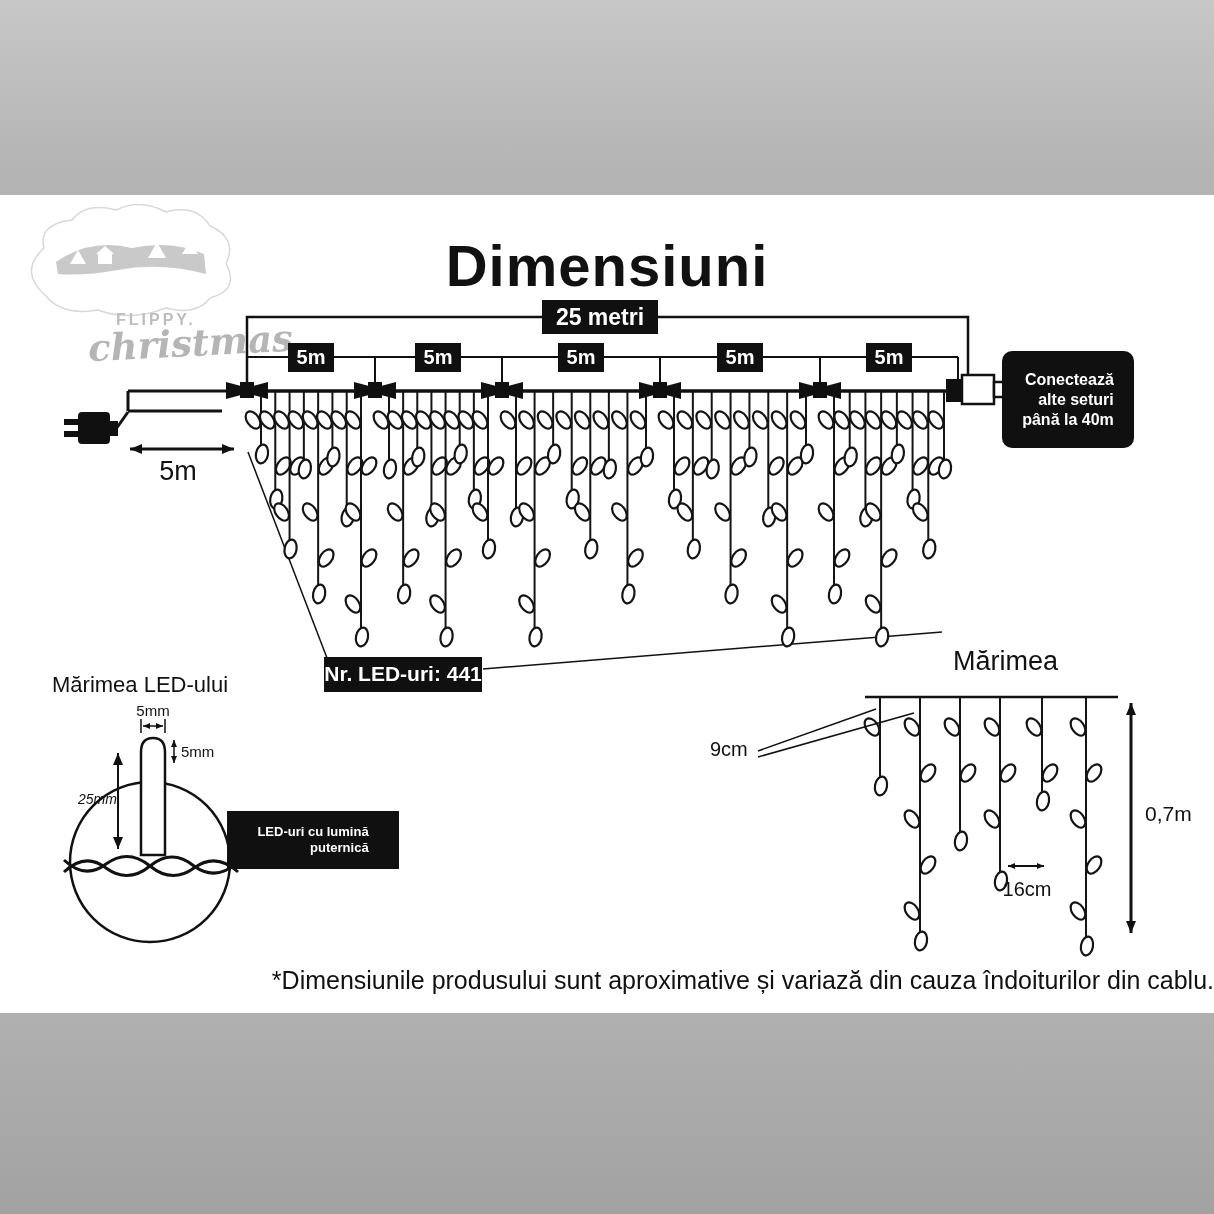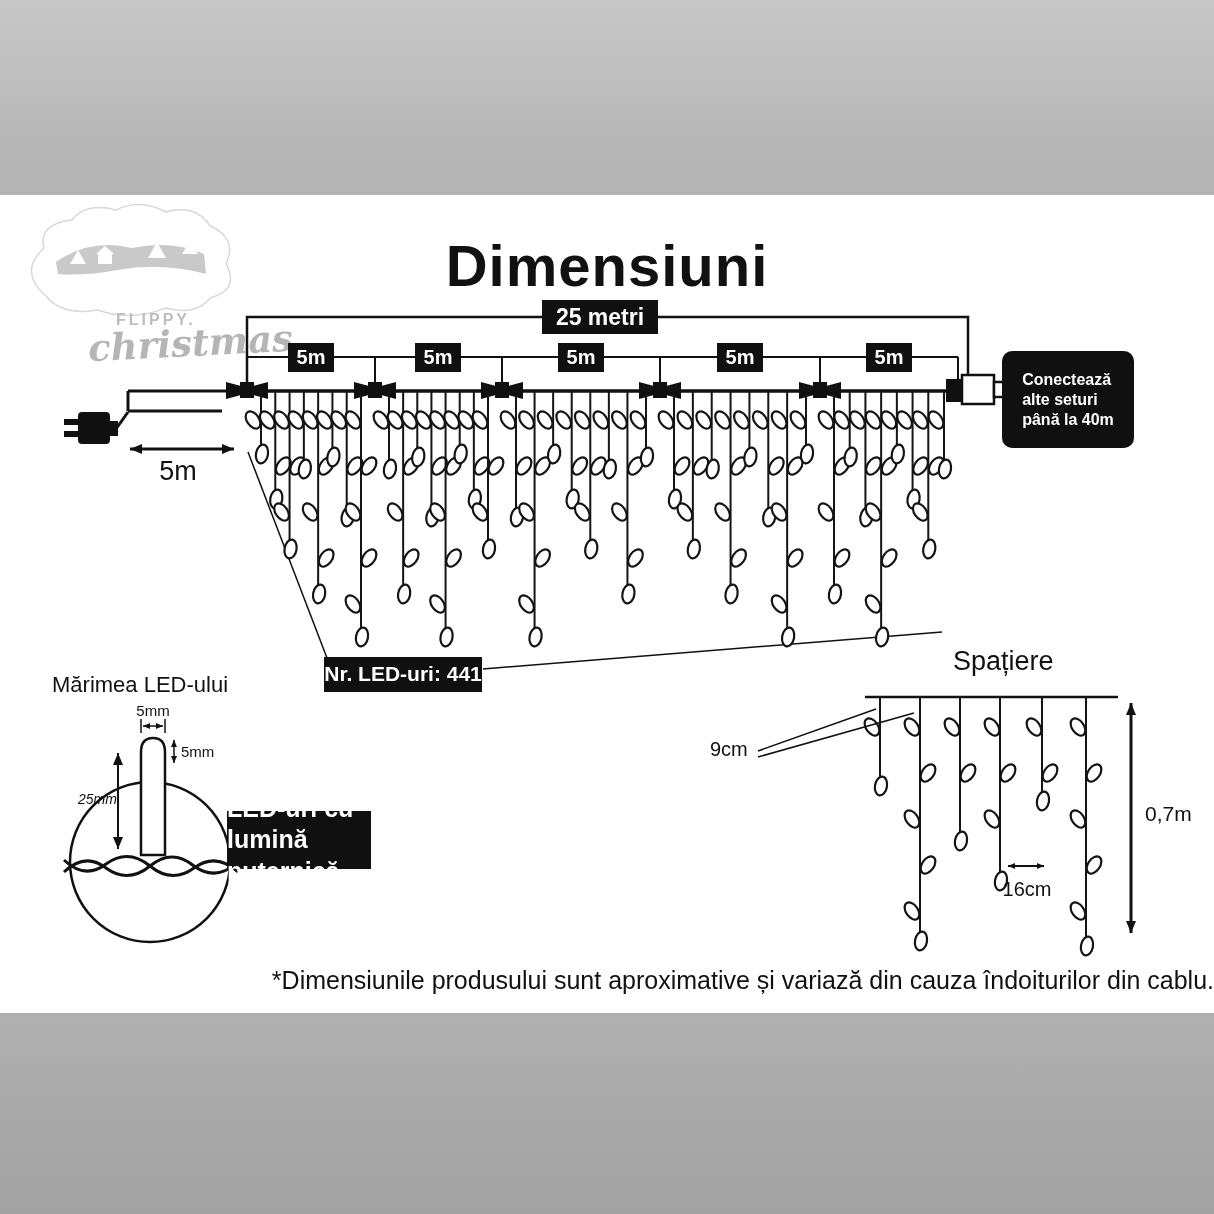--- a/index.html
+++ b/index.html
@@ -6,21 +6,21 @@
   .stage{
     position:relative;width:1214px;height:1214px;overflow:hidden;
     background:linear-gradient(180deg,#c7c7c7 0%,#b4b4b4 14%,#b0b0b0 84%,#a2a2a2 100%);
     font-family:"Liberation Sans","DejaVu Sans",sans-serif;color:#111;
   }
   .content-bg{position:absolute;left:0;top:195px;width:100%;height:818px;background:#ffffff;}
   .abs{position:absolute;}
   svg.diagram{position:absolute;left:0;top:0;}
   .blackbox{
     background:#101010;color:#fff;display:flex;align-items:center;justify-content:center;
-    text-align:left;font-weight:700;white-space:pre-line;line-height:1.25;box-sizing:border-box;
+    text-align:right;font-weight:700;white-space:pre-line;line-height:1.25;box-sizing:border-box;
   }
   .title{width:100%;text-align:center;font-weight:700;letter-spacing:1px;}
   .heading{font-weight:400;}
   .dimlabel{font-weight:400;}
   .footnote{width:100%;text-align:right;font-weight:400;}
   .brand{letter-spacing:3px;color:#bdbdbd;font-weight:700;}
   .script{font-family:"DejaVu Serif","Liberation Serif",serif;font-style:italic;font-weight:700;color:#b5b5b5;transform:rotate(-3deg);}
 </style>
 </head>
 <body>
@@ -360,22 +360,22 @@
   <div class="abs blackbox" style="left:1002px;top:351px;width:132px;height:97px;font-size:16px;border-radius:10px;">Conectează
 alte seturi
 până la 40m</div>
 
   <div class="abs blackbox" style="left:324px;top:657px;width:158px;height:35px;font-size:21px;">Nr. LED-uri: 441</div>
 
   <div class="abs heading" style="left:52px;top:672px;font-size:22px;text-align:right;">Mărimea LED-ului</div>
   <div class="abs dimlabel" style="left:126px;top:702px;width:54px;text-align:center;font-size:15px;">5mm</div>
   <div class="abs dimlabel" style="left:181px;top:743px;font-size:15px;">5mm</div>
   <div class="abs dimlabel" style="left:78px;top:791px;font-size:14px;font-style:italic;">25mm</div>
-  <div class="abs blackbox" style="left:227px;top:811px;width:144px;height:58px;font-size:25px;">LED-uri cu lumină
+  <div class="abs blackbox" style="left:227px;top:811px;width:172px;height:58px;font-size:13px;">LED-uri cu lumină
 puternică</div>
 
-  <div class="abs heading" style="left:953px;top:646px;font-size:27px;">Spațiere</div>
+  <div class="abs heading" style="left:953px;top:646px;font-size:27px;">Mărimea</div>
   <div class="abs dimlabel" style="left:710px;top:738px;font-size:20px;">9cm</div>
   <div class="abs dimlabel" style="left:998px;top:878px;width:58px;text-align:center;font-size:20px;">16cm</div>
   <div class="abs dimlabel" style="left:1145px;top:802px;font-size:21px;">0,7m</div>
 
   <div class="abs footnote" style="left:0;top:966px;font-size:25px;">*Dimensiunile produsului sunt aproximative și variază din cauza îndoiturilor din cablu.</div>
 </div>
 
 </body></html>

